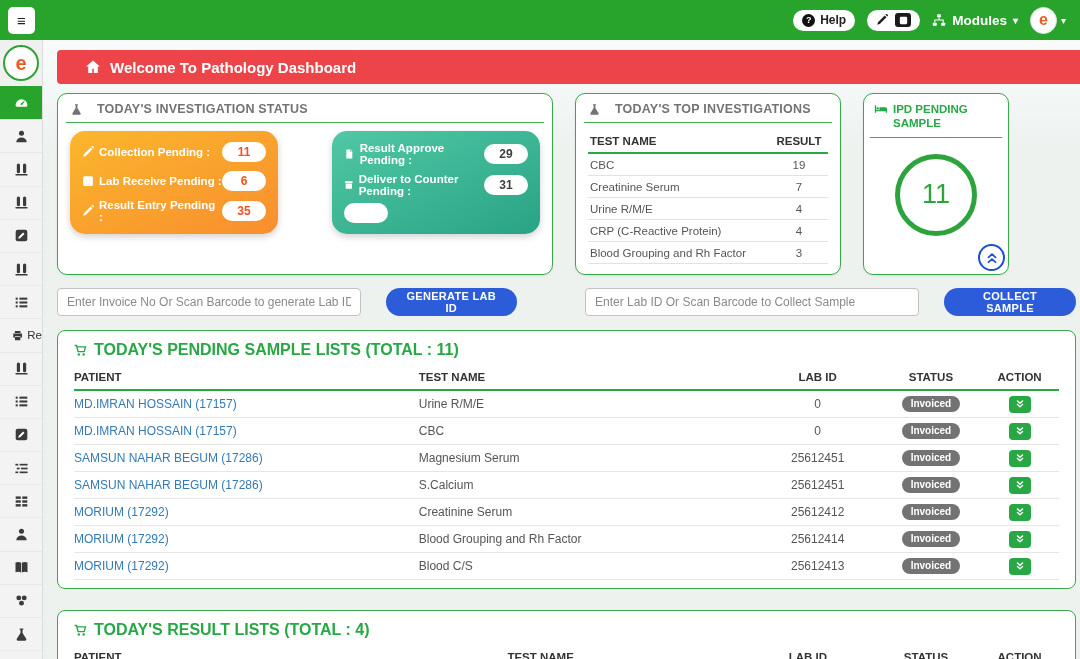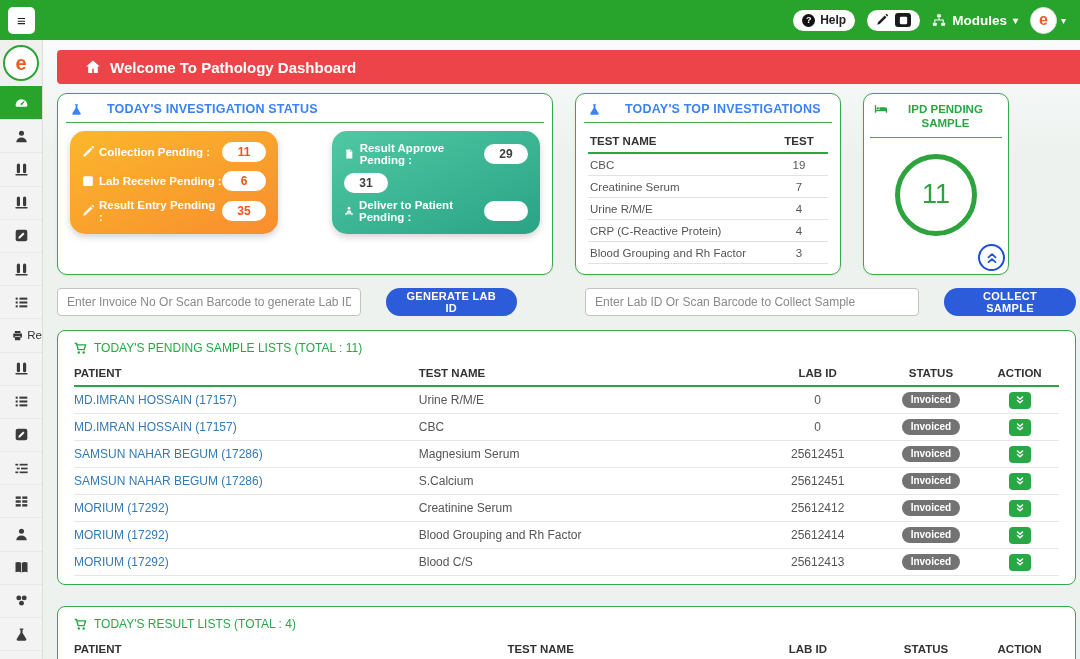--- a/index.html
+++ b/index.html
@@ -50,27 +50,27 @@
           background:linear-gradient(180deg,#f8fbfa 0%, #edf2ef 18%); overflow:hidden; }
   .banner { margin:10px 0 0 14px; height:34px; background:#ec4448; border-radius:4px 0 0 4px;
             display:flex; align-items:center; gap:9px; padding-left:28px; color:#fff;
             font-size:15px; font-weight:bold; }
   .banner .ic { width:16px; height:16px; }
 
   
   .cards-row { display:flex; gap:22px; margin:9px 4px 0 14px; align-items:stretch; }
   .card { background:#fff; border:1px solid #38a84c; border-radius:10px; padding:8px 12px 10px;
           box-shadow:0 1px 3px rgba(0,0,0,.06); }
-  .card-title { color:#3b82f6; font-size:12.5px; font-weight:bold; display:flex; align-items:center;
-                gap:24px; letter-spacing:.2px; }
+  .card-title { color:#737373; font-size:12.5px; font-weight:bold; display:flex; align-items:center;
+                gap:14px; letter-spacing:.2px; }
   .card-title .ic { width:13px; height:13px; flex:none; }
   .card-hr { border-bottom:1px solid #3fae55; margin:6px -4px 8px; }
   .card1 { width:496px; }
   .card2 { width:266px; }
-  .card3 { width:146px; position:relative; padding:8px 10px;text-align:center; }
+  .card3 { width:146px; position:relative; padding:8px 10px; }
 
   .panels { display:flex; gap:13px; }
   .status-panel { flex:1; border-radius:15px; padding:11px 12px; height:103px; display:flex;
                   flex-direction:column; justify-content:space-between; color:#fff;
                   box-shadow:0 3px 7px rgba(0,0,0,.18); }
   .orange { background:linear-gradient(155deg,#fbb72c,#f88e2e); }
   .teal   { background:linear-gradient(155deg,#50c8a4,#29a385);margin-left:41px; }
   .status-row { display:flex; align-items:center; justify-content:space-between; font-size:11.5px;
                 font-weight:bold; }
   .status-label { display:flex; align-items:center; gap:5px; }
@@ -103,21 +103,21 @@
   .in1 { width:318px; }
   .in2 { width:350px; margin-left:68px; }
   .btn-blue { height:28px; border:none; border-radius:14px; background:#2c5cd9; color:#fff;
               font-size:11px; font-weight:bold; padding:0 16px; margin-left:25px; cursor:pointer;
               letter-spacing:.3px; font-family:"Liberation Sans",sans-serif; }
 
   
   .list-card { margin:14px 4px 0 14px; background:#fff; border:1px solid #38a84c; border-radius:8px;
                padding:7px 16px 8px; }
   .list-card.result { margin-top:21px; }
-  .list-title { color:#28a745; font-size:12px; font-weight:normal; display:flex; align-items:center;
+  .list-title { color:#28a745; font-size:16px; font-weight:bold; display:flex; align-items:center;
                 gap:7px; padding:3px 0 5px; }
   .list-title .ic { width:13px; height:13px; }
   .data-table th { text-align:left; font-size:11.5px; color:#333; padding:7px 0 6px;
                    border-bottom:2px solid #28a745; }
   .data-table td { font-size:12px; padding:4.5px 0; border-bottom:1px solid #e6e6e6; color:#555; }
   .patient-link { color:#337ab7; cursor:pointer; }
   .pt-patient{width:35%} .pt-test{width:34%}
   .pt-lab{width:13%; text-align:center !important} .pt-status{width:10%; text-align:center !important}
   .pt-action{width:8%; text-align:center !important}
   .rt-patient{width:44%} .rt-test{width:24%}
@@ -418,48 +418,48 @@
           <div class="status-row">
             <span class="status-label">
                 <svg class="ic">
                   <use href="#i-file"></use>
                 </svg>
               <span>Result Approve Pending :</span>
               </span>
             <span class="num-badge">29</span>
           </div>
           <div class="status-row">
+            <span class="status-label">
+                <svg class="ic">
+                  <use href="#i-box"></use>
+                </svg>
+              <span>Deliver to Counter Pending :</span>
+              </span>
             <span class="num-badge">31</span>
           </div>
           <div class="status-row">
-            <span class="status-label">
-                <svg class="ic">
-                  <use href="#i-persondesk"></use>
-                </svg>
-              <span>Deliver to Patient Pending :</span>
-              </span>
             <span class="num-badge"></span>
           </div>
         </div>
       </div>
     </section>
 
     <section class="card card2">
       <div class="card-title">
         <svg class="ic">
             <use href="#i-flask"></use>
           </svg>
         <span>TODAY'S TOP INVESTIGATIONS</span>
       </div>
       <div class="card-hr"></div>
       <table class="inv-table">
         <thead>
           <tr>
             <th>TEST NAME</th>
-            <th class="col-total">TEST</th>
+            <th class="col-total">RESULT</th>
           </tr>
         </thead>
         <tbody>
 
             <tr>
               <td data-value="CBC">CBC</td>
               <td class="col-total" data-value="19">19</td>
             </tr>
 
             <tr>

